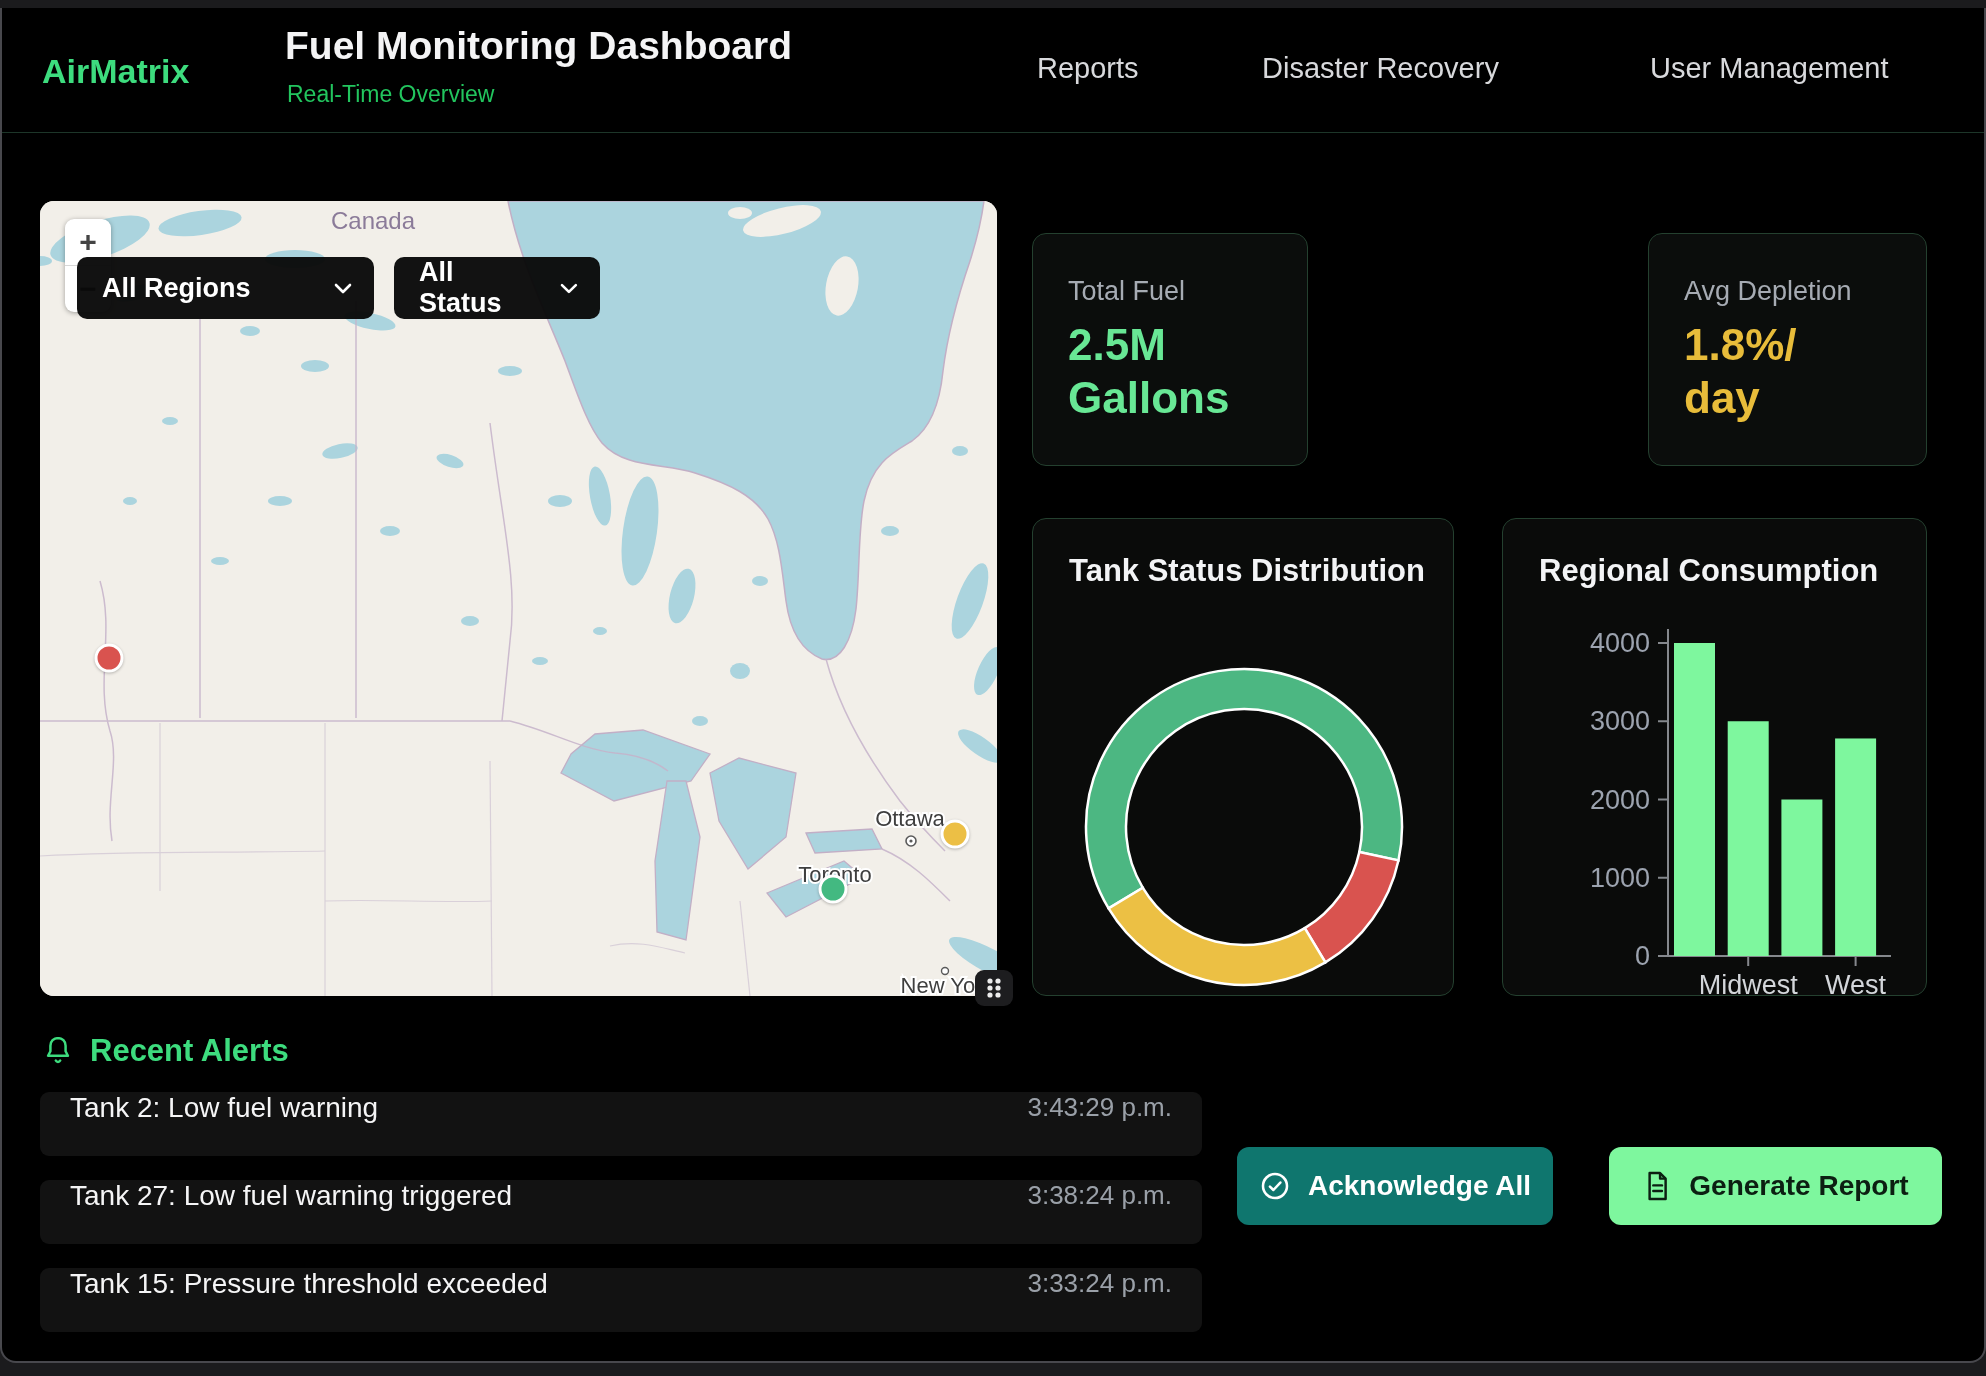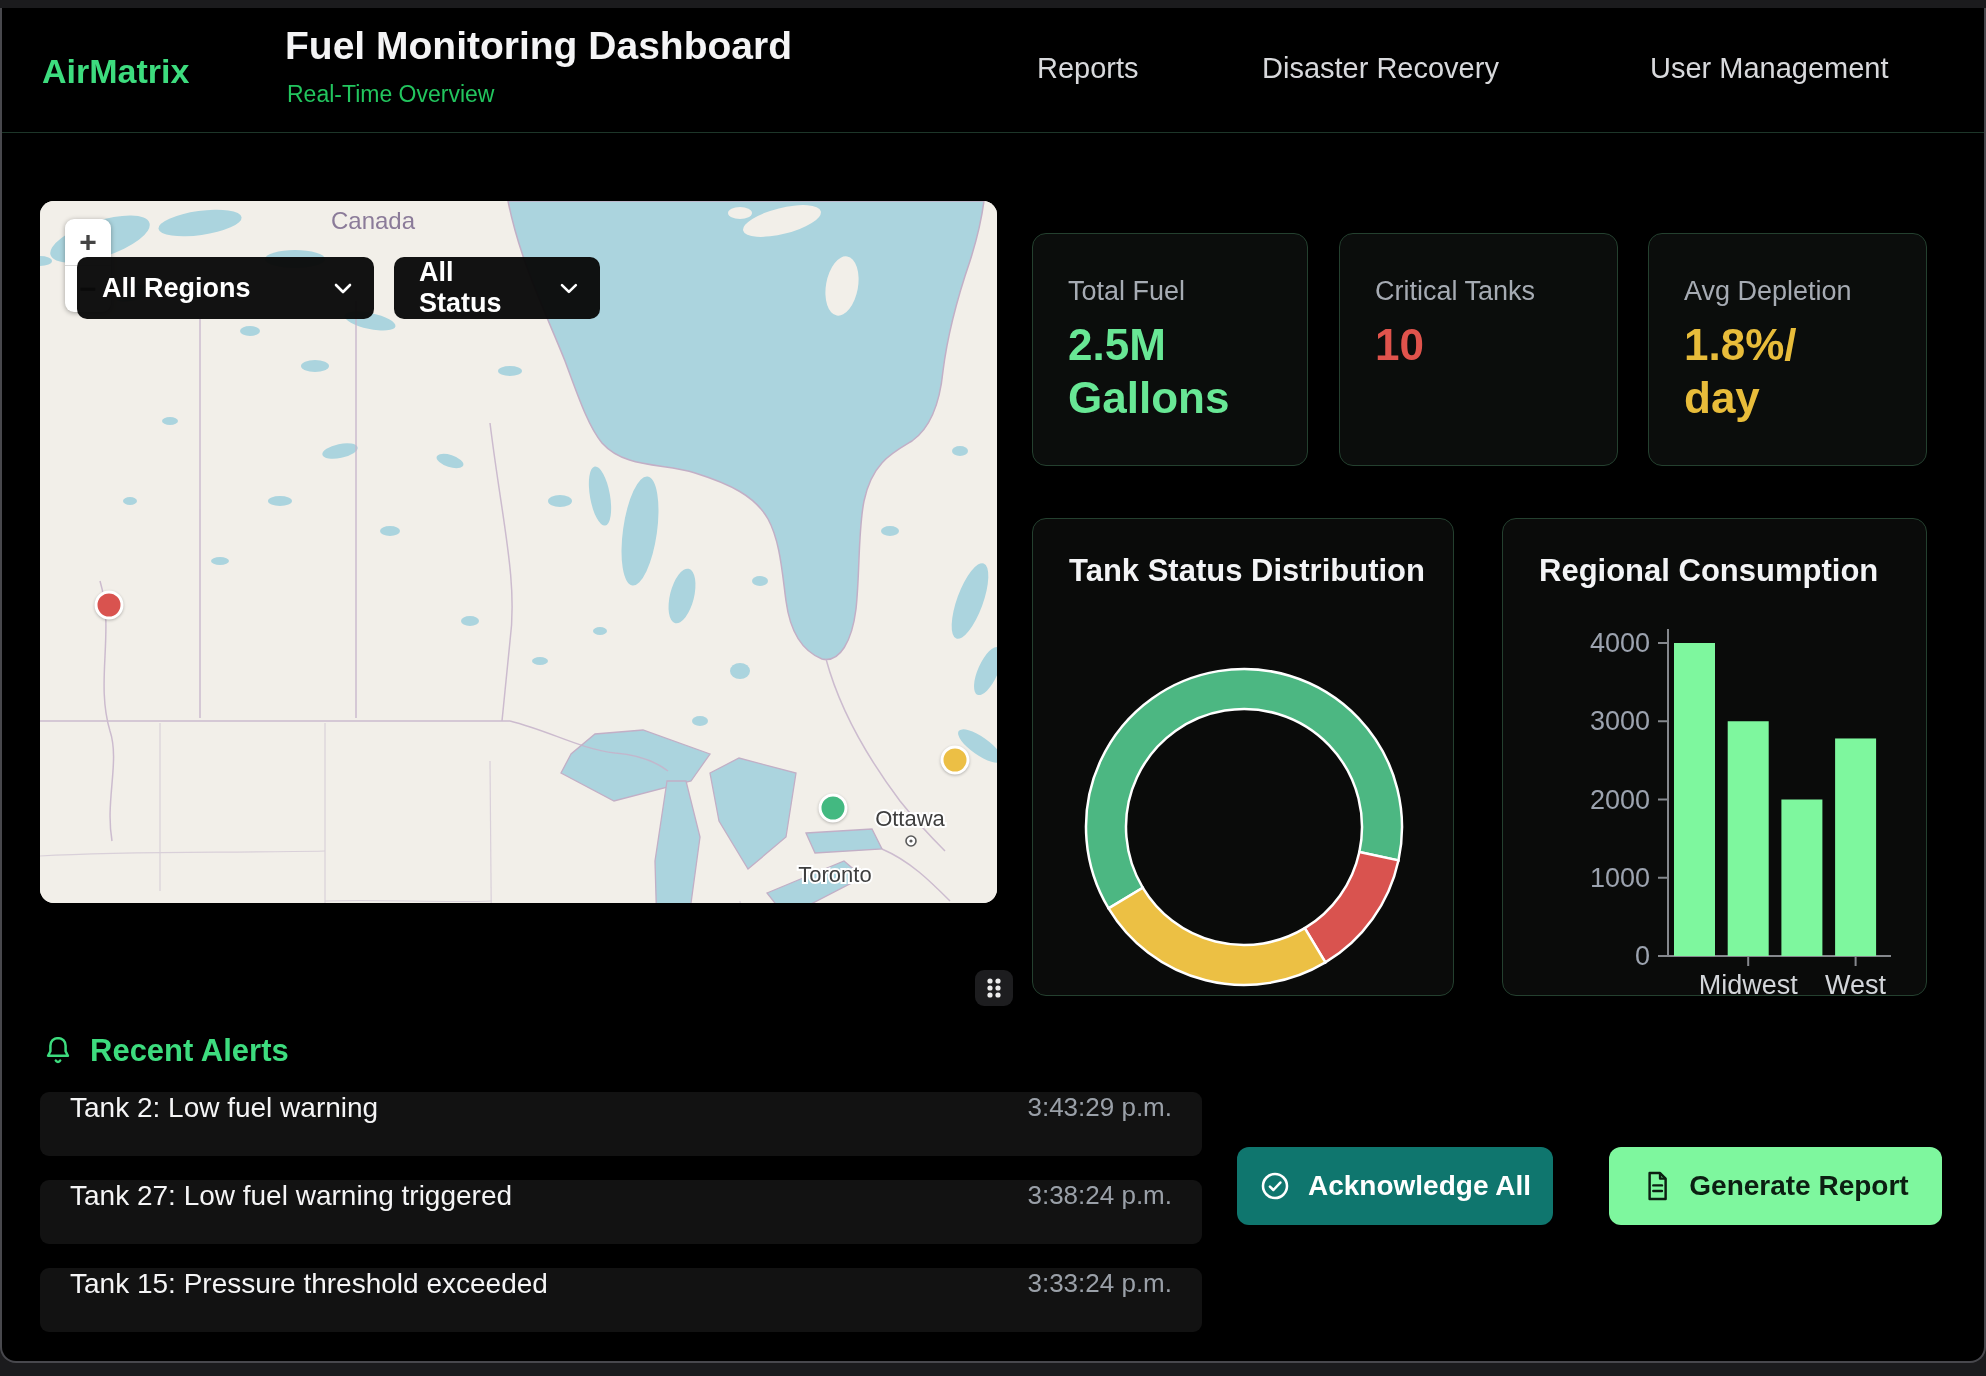--- a/index.html
+++ b/index.html
@@ -11,21 +11,21 @@
   
   .header { position:absolute; left:0; top:0; width:100%; height:125px; background:#000;
     border-bottom:1px solid #1d3629; }
   .brand { position:absolute; left:40px; top:44px; font-size:34px; font-weight:bold; color:#3ddc7e; }
   .page-title { position:absolute; left:283px; top:16px; font-size:39px; font-weight:bold; color:#f4f4f5; }
   .page-subtitle { position:absolute; left:285px; top:73px; font-size:23px; color:#22c55e; }
   .nav-item { position:absolute; top:44px; font-size:29px; color:#d8d9dc; cursor:pointer; }
   .nav-reports { left:1035px; } .nav-dr { left:1260px; } .nav-um { left:1648px; }
 
   
-  .map-panel { position:absolute; left:38px; top:193px; width:957px; height:702px;
+  .map-panel { position:absolute; left:38px; top:193px; width:957px; height:795px;
     border-radius:14px; overflow:hidden; background:#f2efe9; }
   .map-svg { position:absolute; left:0; top:0; }
   .zoom-ctl { position:absolute; left:25px; top:18px; width:46px; background:#fff; border-radius:9px;
     box-shadow:0 1px 5px rgba(0,0,0,.35); z-index:2; }
   .zoom-btn { width:46px; height:46px; display:flex; align-items:center; justify-content:center;
     font-size:30px; font-weight:bold; color:#444; cursor:pointer; }
   .zoom-divider { height:1px; background:#d7d7d7; }
   .filters { position:absolute; left:37px; top:56px; z-index:3; display:flex; gap:20px; }
   .filter { height:62px; background:rgba(8,8,8,0.96); border-radius:10px; color:#fff;
     display:flex; align-items:center; justify-content:space-between; padding:0 22px 0 25px;
@@ -217,26 +217,20 @@
     </svg>
   </div>
 
   <div class="stat-card stat-1">
     <div class="stat-label">Total Fuel</div>
     <div class="stat-value val-green" style="color: rgb(104, 231, 149);">
       <span>2.5M</span><br>
       <span>Gallons</span>
     </div>
   </div>
-  <div class="stat-card stat-2">
-    <div class="stat-label">Critical Tanks</div>
-    <div class="stat-value val-red" style="color: rgb(224, 83, 76);">
-      <span>10</span>
-    </div>
-  </div>
   <div class="stat-card stat-3">
     <div class="stat-label">Avg Depletion</div>
     <div class="stat-value val-amber" style="color: rgb(232, 188, 58);">
       <span>1.8%/</span><br>
       <span>day</span>
     </div>
   </div>
 
   <div class="chart-panel panel-donut">
     <div class="panel-title">Tank Status Distribution</div>

